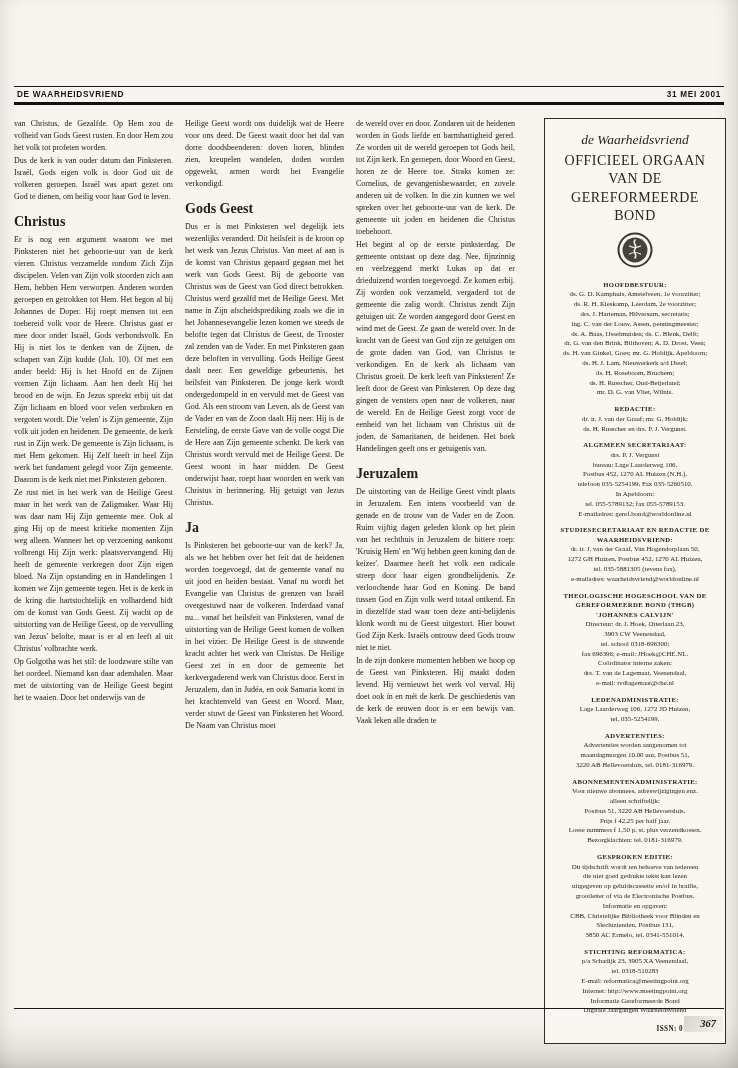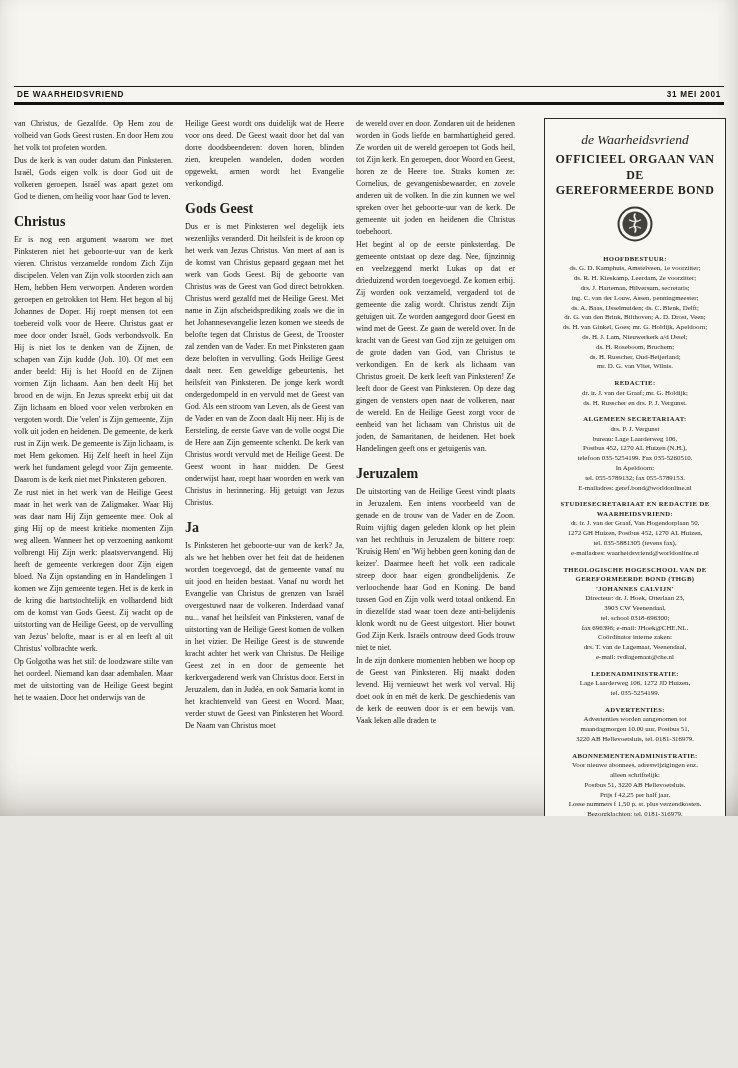--- a/index.html
+++ b/index.html
@@ -1,21 +1,21 @@
 <!DOCTYPE html>
 <html lang="nl"><head>
 <meta charset="utf-8">
 <style>
   html,body{margin:0;padding:0;}
   body{
     width:738px;height:1068px;background:#e8e6e1;
     font-family:"Liberation Serif", serif;
   }
   .page{
-    position:relative;width:738px;height:816px;box-sizing:border-box;
+    position:relative;width:738px;height:1068px;box-sizing:border-box;
     background:#f7f5f0;padding-top:86px;overflow:hidden;
     box-shadow: inset -14px 0 30px -22px rgba(60,55,45,.38),
                 inset 0 -40px 55px -42px rgba(60,55,45,.45),
                 inset 14px 0 26px -24px rgba(60,55,45,.25);
   }
   
   .rule-thin{height:1px;background:#1c1a17;margin:0 14px;}
   .masthead-row{
     display:flex;justify-content:space-between;align-items:center;
     padding:3px 17px 3px;font-family:"Liberation Sans",sans-serif;
@@ -32,21 +32,21 @@
   .col p{margin:0 0 1px;}
   .col h3{font-size:14px;font-weight:bold;margin:8px 0 2px;text-align:left;}
   
   .sidebar{
     width:182px;flex:none;box-sizing:border-box;border:1.3px solid #2e2c27;
     background:#f9f7f1;padding:11px 9px 9px;min-height:884px;
     display:flex;flex-direction:column;text-align:center;
     font-size:6.9px;line-height:1.42;color:#26241e;
   }
   .side-title{font-style:italic;font-size:13.5px;margin-bottom:3px;}
-  .side-sub{font-weight:bold;font-size:12px;letter-spacing:.5px;line-height:1.3;}
+  .side-sub{font-weight:normal;font-size:14px;letter-spacing:.5px;line-height:1.3;}
   .logo{margin:7px auto 5px;width:36px;height:36px;}
   .side-h{font-weight:bold;font-size:6.7px;letter-spacing:.4px;margin-top:7px;}
   .side-line{margin:0;}
   .issn{margin-top:auto;padding-top:9px;font-size:7.2px;letter-spacing:.4px;font-weight:bold;text-align:right;}
   
   .footer{position:absolute;left:0;right:0;top:1008px;}
   .folio-row{text-align:right;padding:4px 15px 0;}
   .folio{
     font-weight:bold;font-style:italic;font-size:10.5px;color:#1d1b16;
     background:linear-gradient(115deg,#d7d4cc 0%,#efede7 75%);

